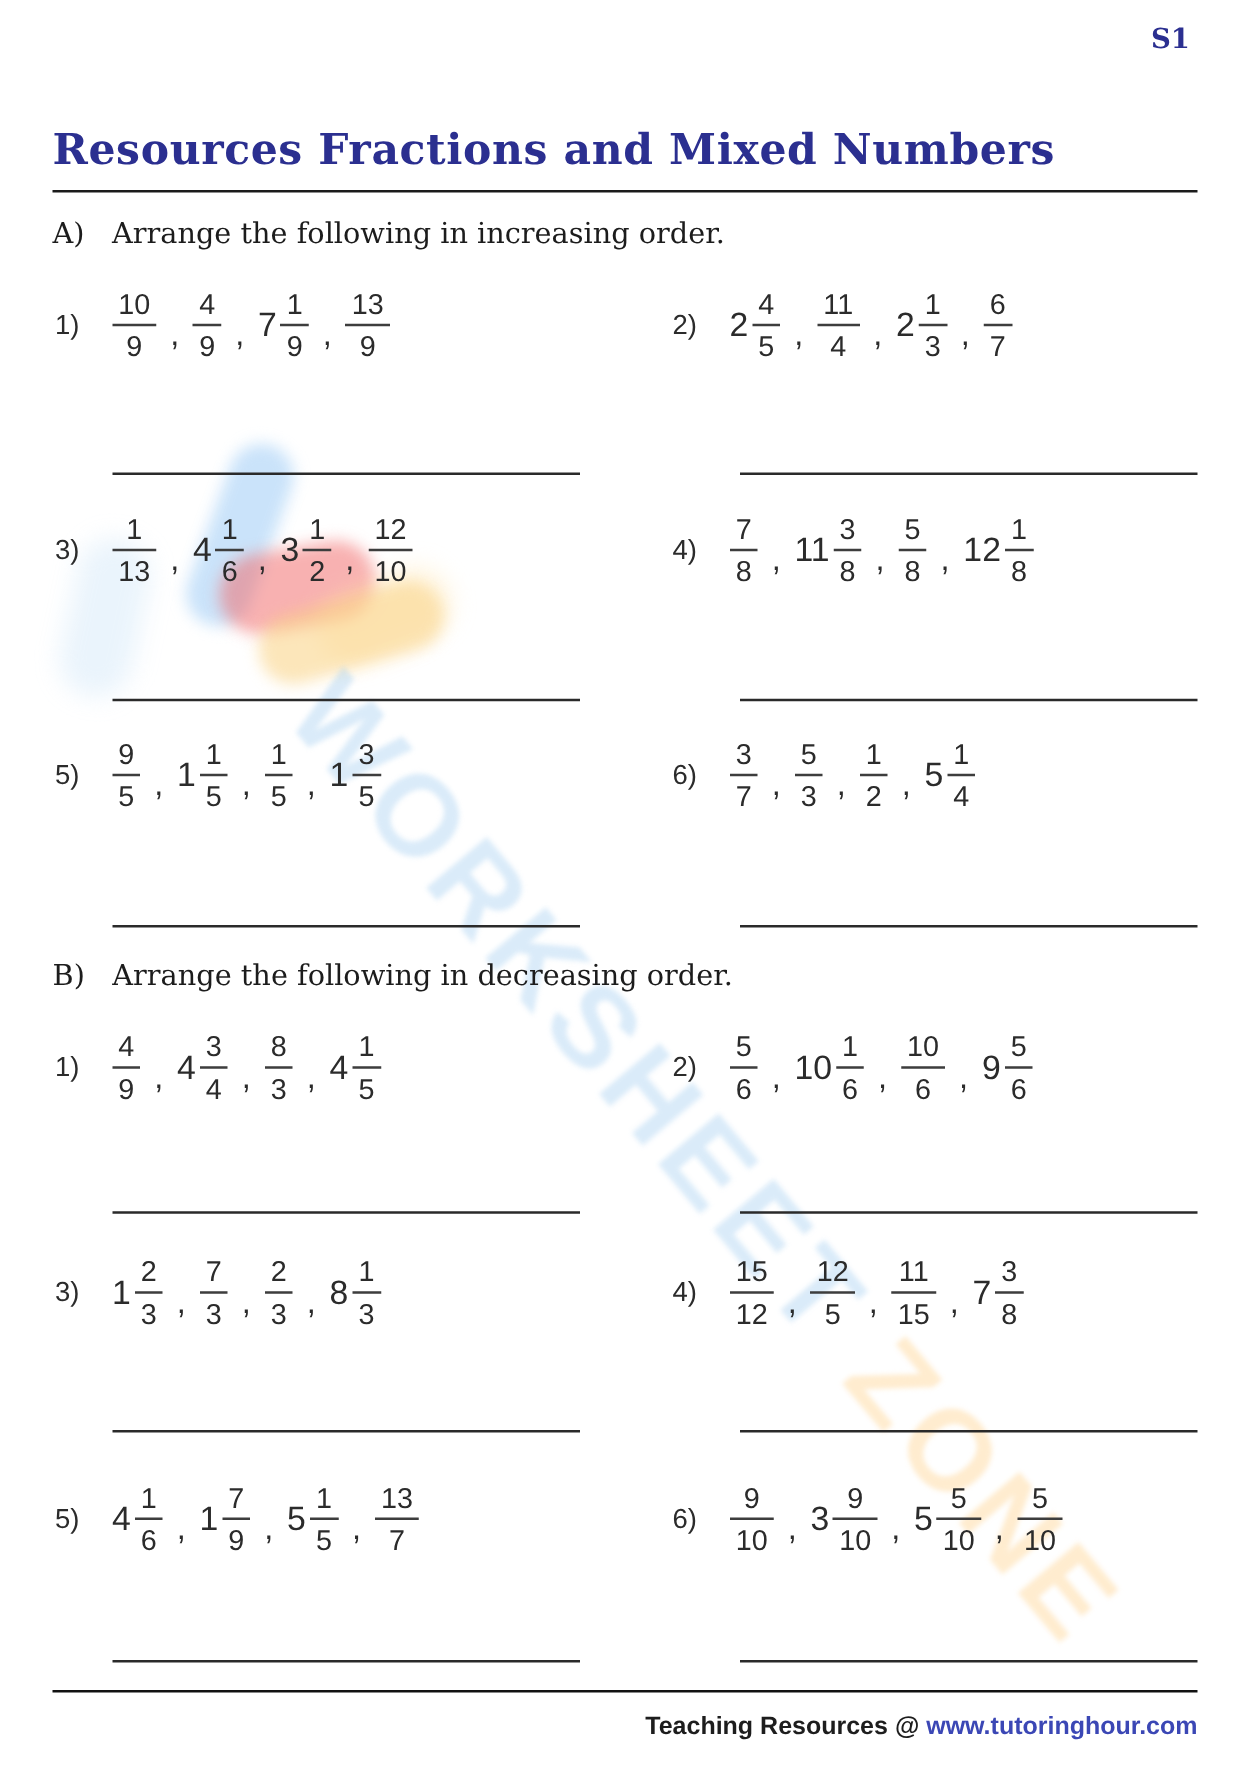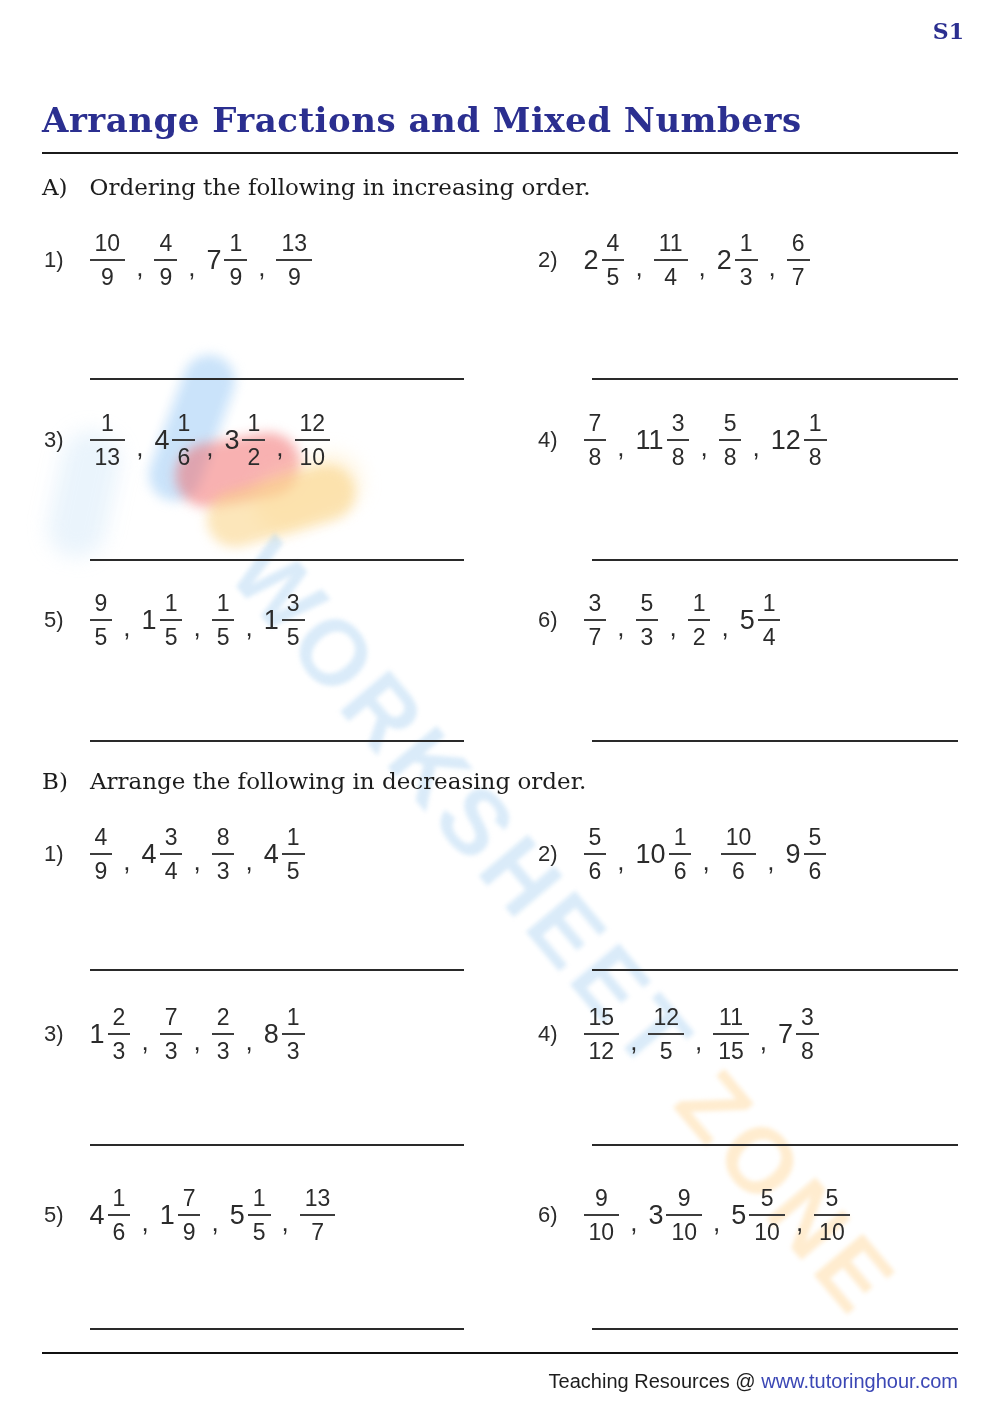--- a/index.html
+++ b/index.html
@@ -22,21 +22,21 @@
     background:rgba(255,228,175,.35);transform:rotate(-22deg);filter:blur(9px);}
   .watermark{
     position:absolute;left:290px;top:520px;transform:rotate(50deg);transform-origin:left top;
     font-size:92px;font-weight:bold;letter-spacing:7px;white-space:nowrap;
     filter:blur(2px);user-select:none;
   }
   .wm-blue{color:rgba(158,202,240,.38);}
   .wm-orange{color:rgba(255,205,130,.38);}
 
   .sheet-label{
-    position:absolute;top:18px;right:36px;
+    position:absolute;top:18px;right:48px;
     font-family:"DejaVu Serif",serif;font-weight:bold;font-size:22px;color:#2b2f90;
   }
   .title{
     position:absolute;top:100px;left:42px;margin:0;
     font-family:"DejaVu Serif",serif;font-weight:bold;font-size:34px;color:#2b2f90;
     letter-spacing:.5px;
   }
   .title-rule{position:absolute;top:152px;left:42px;width:916px;height:2px;background:#1b1b1b;}
 
   .section-heading{
@@ -63,43 +63,43 @@
   .fbar{align-self:stretch;height:2px;background:#3d3d3d;}
 
   .ans-line{position:absolute;height:0;border-top:2px solid #2a2a2a;}
   .ans-left{left:90px;width:374px;}
   .ans-right{left:592px;width:366px;}
   .al-1{top:378px;} .al-2{top:559px;} .al-3{top:740px;}
   .al-4{top:969px;} .al-5{top:1144px;} .al-6{top:1328px;}
 
   .footer-rule{position:absolute;top:1352px;left:42px;width:916px;height:2px;background:#111;}
   .footer{
-    position:absolute;top:1370px;right:42px;font-size:20px;font-weight:normal;color:#1d1d1d;text-align:right;
+    position:absolute;top:1370px;right:42px;font-size:20px;font-weight:bold;color:#1d1d1d;text-align:right;
   }
   .footer-link{color:#3b47b5;}
 </style>
 </head>
 <body>
 
 <div id="page">
 
   <div class="blob blob-blue-2"></div>
   <div class="blob blob-blue-1"></div>
   <div class="blob blob-red"></div>
   <div class="blob blob-cream"></div>
   <div class="blob blob-yellow"></div>
   <div class="watermark"><span class="wm-blue">WORKSHEET</span><span class="wm-orange"> ZONE</span></div>
 
   <div class="sheet-label">S1</div>
-  <h1 class="title">Arrange Fractions and Mixed Numbers</h1>
+  <h1 class="title">Resources Fractions and Mixed Numbers</h1>
   <div class="title-rule"></div>
 
   <div class="section-heading sh-a">
     <span>A)</span>
-    <span>Ordering the following in increasing order.</span>
+    <span>Arrange the following in increasing order.</span>
   </div>
   <div class="prow r-a1">
       <div class="problem">
         <span class="pnum">1)</span>
         <span class="mixed">
           <span class="frac">
             <span class="fnum">10</span>
             <span class="fbar"></span>
             <span class="fden">9</span>
           </span>

